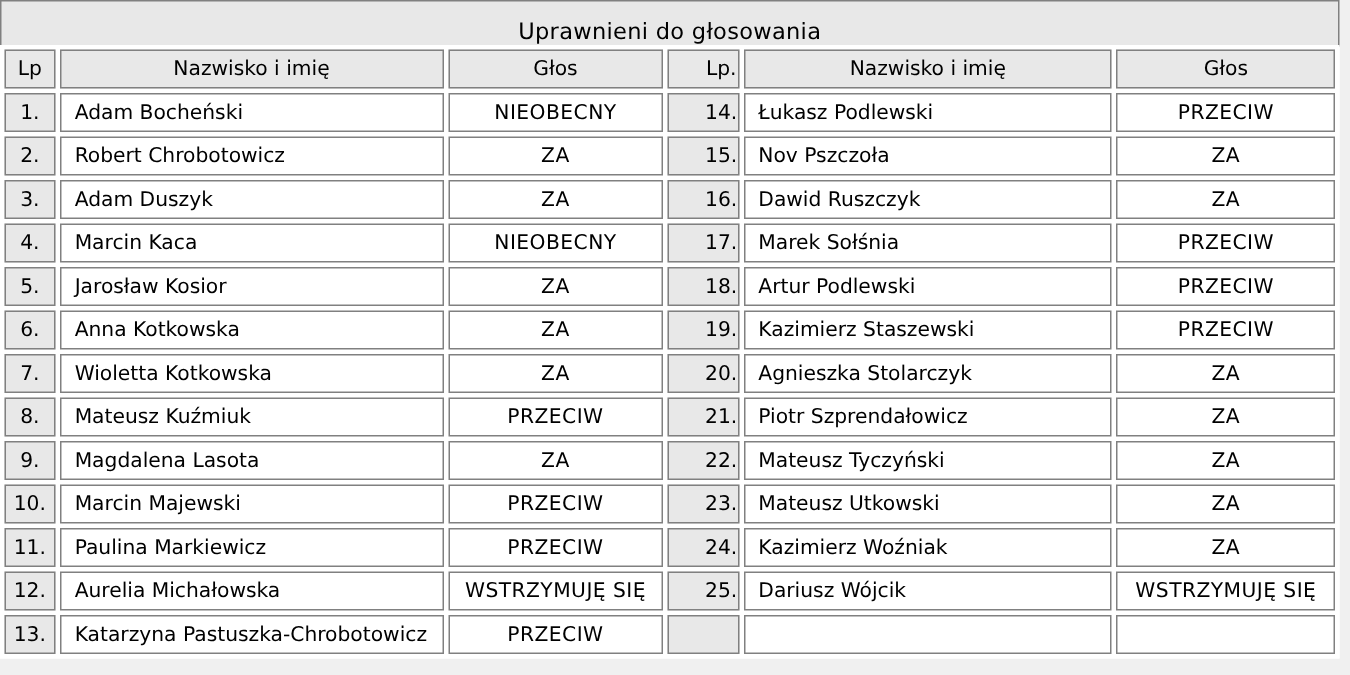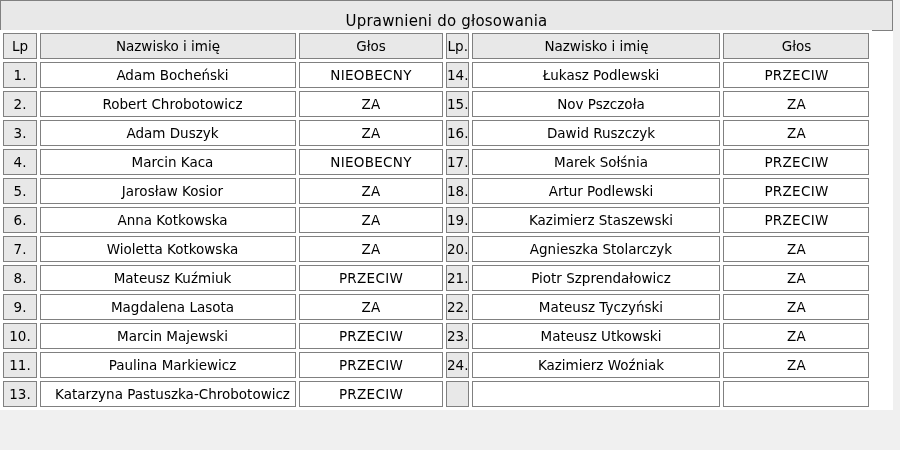--- a/index.html
+++ b/index.html
@@ -44,24 +44,24 @@
     vertical-align:middle;
     overflow:hidden;
     white-space:nowrap;
   }
   .vote-table th{background:var(--gray);}
   .vote-table td{background:var(--white);}
   .vote-table td.gray{background:var(--gray);}
   .c-lp{width:34px;}
   .c-name{width:256px;}
   .c-vote{width:144px;}
-  .c-lp-r{width:20px;}
+  .c-lp-r{width:20px;padding-left:24px;}
   .c-name-r{width:248px;}
   .c-vote-r{width:146px;}
-  td.name-cell{text-align:center;padding-left:9px;}
+  td.name-cell{text-align:left;padding-left:9px;}
   td.vote-cell{letter-spacing:.3px;}
 </style>
 </head>
 <body>
 
 <div class="board">
 
   <div class="title-bar">
     <span>Uprawnieni do głosowania</span>
   </div>
@@ -160,20 +160,28 @@
         </tr>
         <tr>
           <td class="c-lp gray lp-cell">11.</td>
           <td class="c-name name-cell">Paulina Markiewicz</td>
           <td class="c-vote vote-cell">PRZECIW</td>
           <td class="c-lp-r gray lp-cell">24.</td>
           <td class="c-name-r name-cell">Kazimierz Woźniak</td>
           <td class="c-vote-r vote-cell">ZA</td>
         </tr>
         <tr>
+          <td class="c-lp gray lp-cell">12.</td>
+          <td class="c-name name-cell">Aurelia Michałowska</td>
+          <td class="c-vote vote-cell">WSTRZYMUJĘ SIĘ</td>
+          <td class="c-lp-r gray lp-cell">25.</td>
+          <td class="c-name-r name-cell">Dariusz Wójcik</td>
+          <td class="c-vote-r vote-cell">WSTRZYMUJĘ SIĘ</td>
+        </tr>
+        <tr>
           <td class="c-lp gray lp-cell">13.</td>
           <td class="c-name name-cell">Katarzyna Pastuszka-Chrobotowicz</td>
           <td class="c-vote vote-cell">PRZECIW</td>
           <td class="c-lp-r gray lp-cell"></td>
           <td class="c-name-r name-cell"></td>
           <td class="c-vote-r vote-cell"></td>
         </tr>
       </tbody>
   </table>
 

